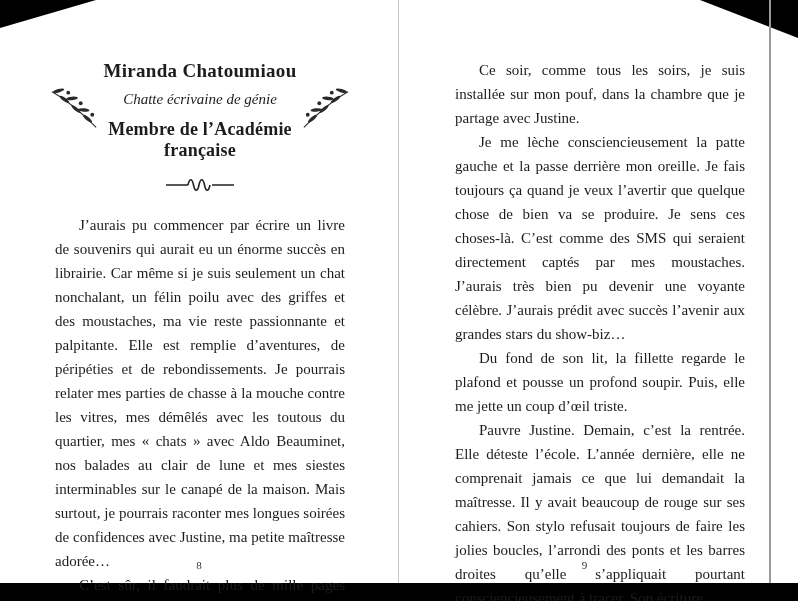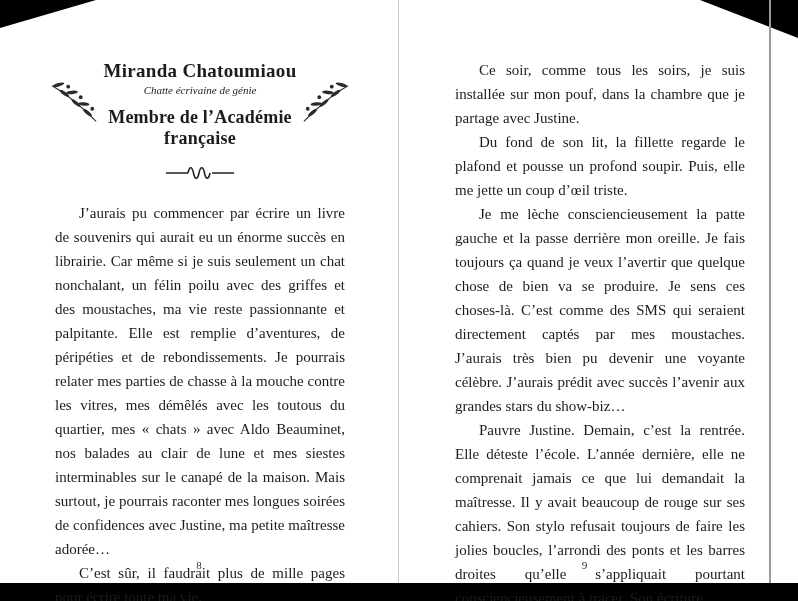--- a/index.html
+++ b/index.html
@@ -66,22 +66,22 @@
   }
   .header-text { text-align: center; }
   .chapter-title {
     font-size: 19px;
     font-weight: bold;
     letter-spacing: 0.3px;
     white-space: nowrap;
   }
   .chapter-subtitle {
     font-style: italic;
-    font-size: 11px;
-    margin-top: 2px;
+    font-size: 15px;
+    margin-top: 9px;
   }
   .chapter-affiliation {
     font-weight: bold;
     font-size: 18px;
     margin-top: 11px;
     letter-spacing: 0.2px;
   }
   .branch { flex: 0 0 auto; }
   .branch.mirrored svg { transform: scaleX(-1); }
 
@@ -177,20 +177,20 @@
     </div>
   </div>
 
   <div class="page-number">8</div>
 </div>
 
 <div class="page page-right">
   <div class="text-col">
     <div class="body-text" style="margin-top:0;">
       <p>Ce soir, comme tous les soirs, je suis installée sur mon pouf, dans la chambre que je partage avec Justine.</p>
+      <p>Je me lèche consciencieusement la patte gauche et la passe derrière mon oreille. Je fais toujours ça quand je veux l’avertir que quelque chose de bien va se produire. Je sens ces choses-là. C’est comme des SMS qui seraient directement captés par mes moustaches. J’aurais très bien pu devenir une voyante célèbre. J’aurais prédit avec succès l’avenir aux grandes stars du show-biz…</p>
       <p>Du fond de son lit, la fillette regarde le plafond et pousse un profond soupir. Puis, elle me jette un coup d’œil triste.</p>
-      <p>Je me lèche consciencieusement la patte gauche et la passe derrière mon oreille. Je fais toujours ça quand je veux l’avertir que quelque chose de bien va se produire. Je sens ces choses-là. C’est comme des SMS qui seraient directement captés par mes moustaches. J’aurais très bien pu devenir une voyante célèbre. J’aurais prédit avec succès l’avenir aux grandes stars du show-biz…</p>
       <p>Pauvre Justine. Demain, c’est la rentrée. Elle déteste l’école. L’année dernière, elle ne comprenait jamais ce que lui demandait la maîtresse. Il y avait beaucoup de rouge sur ses cahiers. Son stylo refusait toujours de faire les jolies boucles, l’arrondi des ponts et les barres droites qu’elle s’appliquait pourtant consciencieusement à tracer. Son écriture,</p>
     </div>
   </div>
 
   <div class="page-number">9</div>
 </div>
 
 </body></html>

